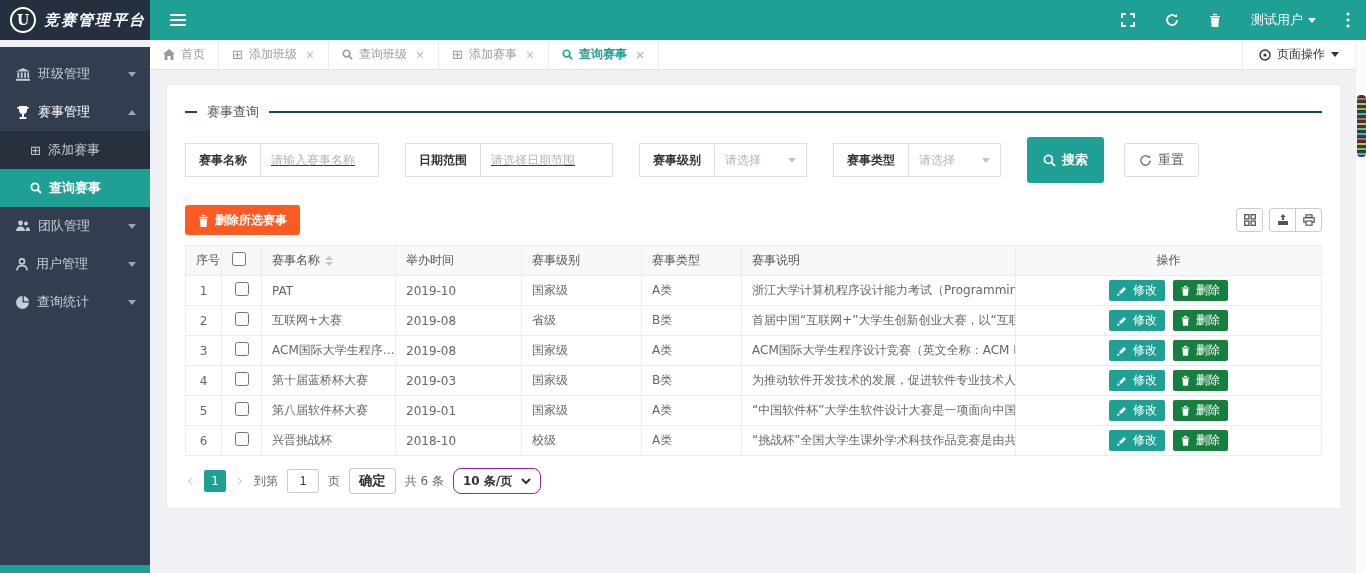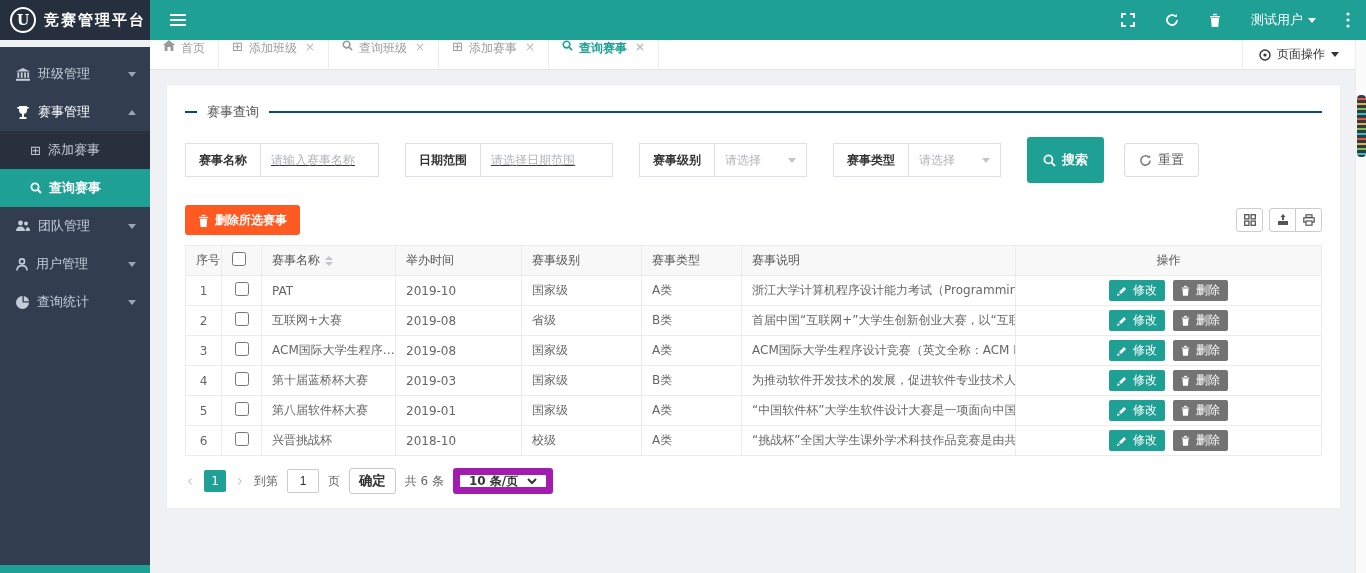--- a/index.html
+++ b/index.html
@@ -4,21 +4,21 @@
 <style>
   * { margin:0; padding:0; box-sizing:border-box; }
   html,body { width:1366px; height:573px; overflow:hidden;
     font-family:"DejaVu Sans","Liberation Sans",sans-serif; font-size:12px; background:#eff1f4; }
 
   
   .topbar { position:relative; height:40px; display:flex; background:#1fa094; }
   .logo { width:150px; height:40px; background:#252f3e; display:flex; align-items:center; gap:8px; padding-left:10px; flex:none; }
   .logo-badge { width:26px; height:26px; border:2px solid #fff; border-radius:50%; color:#fff;
     display:flex; align-items:center; justify-content:center; font-family:"DejaVu Serif",serif; font-weight:bold; font-size:14px; }
-  .logo-title { color:#fff; font-family:"DejaVu Serif","Liberation Serif",serif; font-weight:bold; font-size:15px; letter-spacing:2px; }
+  .logo-title { color:#fff; font-family:"DejaVu Serif","Liberation Serif",serif; font-weight:bold; font-size:15px; letter-spacing:2px; font-style:italic; }
   .topbar-main { flex:1; display:flex; align-items:center; color:#fff; }
   .hamburger { padding:0 20px; cursor:pointer; display:flex; align-items:center; }
   .topbar-title { position:absolute; left:50%; transform:translateX(-50%); top:0; line-height:40px;
     color:#fff; font-size:14px; font-weight:bold; letter-spacing:1px; white-space:nowrap; }
   .top-actions { margin-left:auto; display:flex; align-items:center; gap:30px; padding-right:16px; }
   .top-action { display:flex; align-items:center; gap:5px; cursor:pointer; color:#fff; font-size:13px;text-align:right; }
   .caret { display:inline-block; width:0; height:0; border-left:4px solid transparent; border-right:4px solid transparent; border-top:5px solid currentColor; }
   .caret-up { border-top:none; border-bottom:5px solid currentColor; }
 
   
@@ -30,21 +30,21 @@
   .submenu { background:#28303d; }
   .sub-item { height:38px; display:flex; align-items:center; gap:7px; padding-left:30px; color:#c4ccd8; font-size:13px; cursor:pointer; }
   .sub-item.active { background:#1fa094; color:#fff; font-weight:bold; }
   .side-foot { position:absolute; bottom:0; left:0; width:150px; height:8px; background:#1fa094; }
   .icon { display:inline-flex; align-items:center; justify-content:center; }
   .glyph { font-size:13px; line-height:1; }
 
   
   .main { flex:1; display:flex; flex-direction:column; min-width:0; padding-right:11px; }
   .tabbar { height:30px; background:#fff; border-bottom:1px solid #e4e4e4; display:flex; align-items:stretch; }
-  .tab { display:flex; align-items:flex-start; gap:6px; padding:0 13px; border-right:1px solid #ececec; color:#9a9a9a; cursor:pointer; white-space:nowrap; }
+  .tab { display:flex; align-items:center; gap:6px; padding:0 13px; border-right:1px solid #ececec; color:#9a9a9a; cursor:pointer; white-space:nowrap; }
   .tab .x { color:#bbb; font-size:12px; margin-left:2px; }
   .tab.active { color:#1fa094; font-weight:bold; background:#fff; }
   .tab-spacer { flex:1; }
   .page-ops { display:flex; align-items:center; gap:6px; padding:0 16px; border-left:1px solid #ececec; color:#333; cursor:pointer; }
 
   .content { flex:1; padding:14px 14px 0 16px; }
   .card { background:#fff; border:1px solid #ececec; padding:8px 18px 14px 18px; }
 
   fieldset.query { border:none; border-top:2px solid #0c4a6e; margin-top:10px; padding:0; }
   fieldset.query legend { margin-left:12px; padding:0 10px; color:#555; font-size:13px; }
@@ -79,29 +79,29 @@
   .col-type { width:100px; }
   .col-desc { width:auto; }
   .col-ops { width:306px; text-align:center; }
   .grid td.c { text-align:center; }
   .sort { display:inline-flex; flex-direction:column; gap:2px; margin-left:5px; vertical-align:middle; }
   .sort i { width:0; height:0; border-left:4px solid transparent; border-right:4px solid transparent; display:block; }
   .sort .up { border-bottom:4px solid #c0c4cc; }
   .sort .dn { border-top:4px solid #c0c4cc; }
   .row-btns { display:inline-flex; gap:8px; }
   .btn-edit { background:#1fa094; color:#fff; height:21px; padding:0 8px; font-size:12px; border-radius:2px; }
-  .btn-del { background:#737373; color:#fff; height:21px; padding:0 8px; font-size:12px; border-radius:2px; }
+  .btn-del { background:#15803d; color:#fff; height:21px; padding:0 8px; font-size:12px; border-radius:2px; }
   input[type=checkbox] { width:14px; height:14px; }
 
   .pager { display:flex; align-items:center; gap:9px; margin-top:12px; color:#666; }
   .pg-arrow { color:#c8c8c8; font-size:15px; cursor:pointer; padding:0 2px; }
   .pg-cur { width:22px; height:22px; background:#1fa094; color:#fff; border-radius:2px; display:flex; align-items:center; justify-content:center; cursor:pointer; }
   .pg-input { width:32px; height:24px; border:1px solid #ccc; border-radius:2px; text-align:center; font-size:12px; color:#333; outline:none; }
   .pg-confirm { background:#fff; border:1px solid #c8c8c8; border-radius:3px; height:26px; padding:0 9px; font-weight:bold; color:#333; }
-  .pg-size { display:flex; align-items:center; gap:9px; border:7px solid #a21caf; border-radius:3px; height:26px; padding:0 9px; font-weight:bold; color:#333; cursor:pointer; }
+  .pg-size { display:flex; align-items:center; gap:9px; border:1px solid #a21caf; border-radius:8px; height:26px; padding:0 9px; font-weight:bold; color:#333; cursor:pointer; }
 
   
   .vscroll { position:fixed; top:40px; right:0; width:11px; bottom:0; background:#fbfbfb; border-left:1px solid #eee; }
   .vthumb { position:absolute; top:55px; left:1px; width:9px; height:62px; border-radius:4px; background:#2f3b4d; overflow:hidden; cursor:pointer;
     background-image:repeating-linear-gradient(180deg,#2f3b4d 0 3px,#e05a3a 3px 5px,#2f3b4d 5px 8px,#e8b33c 8px 10px,#2f3b4d 10px 13px,#7ec14f 13px 15px,#2f3b4d 15px 18px,#37c2b2 18px 20px); }
 
   svg { display:block; }
 </style>
 </head>
 <body>

